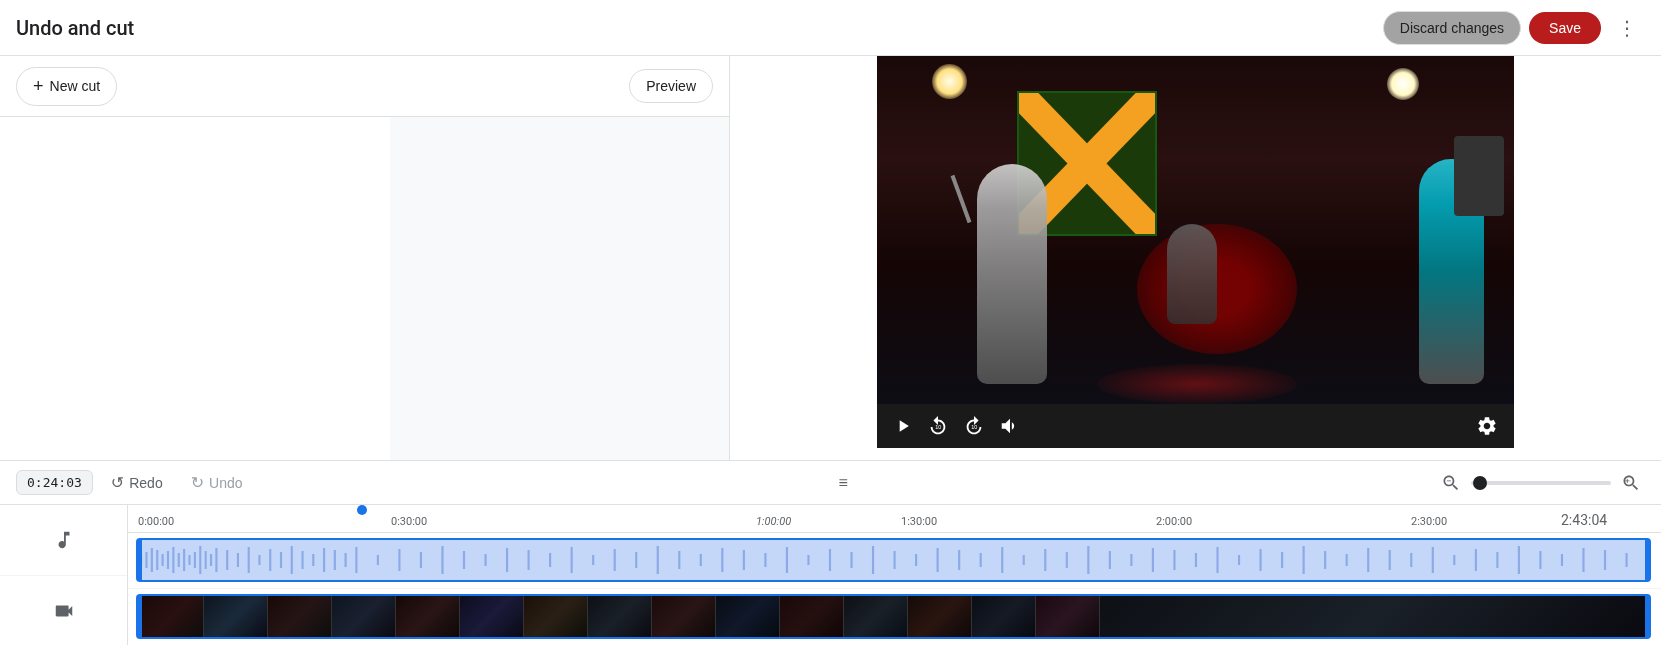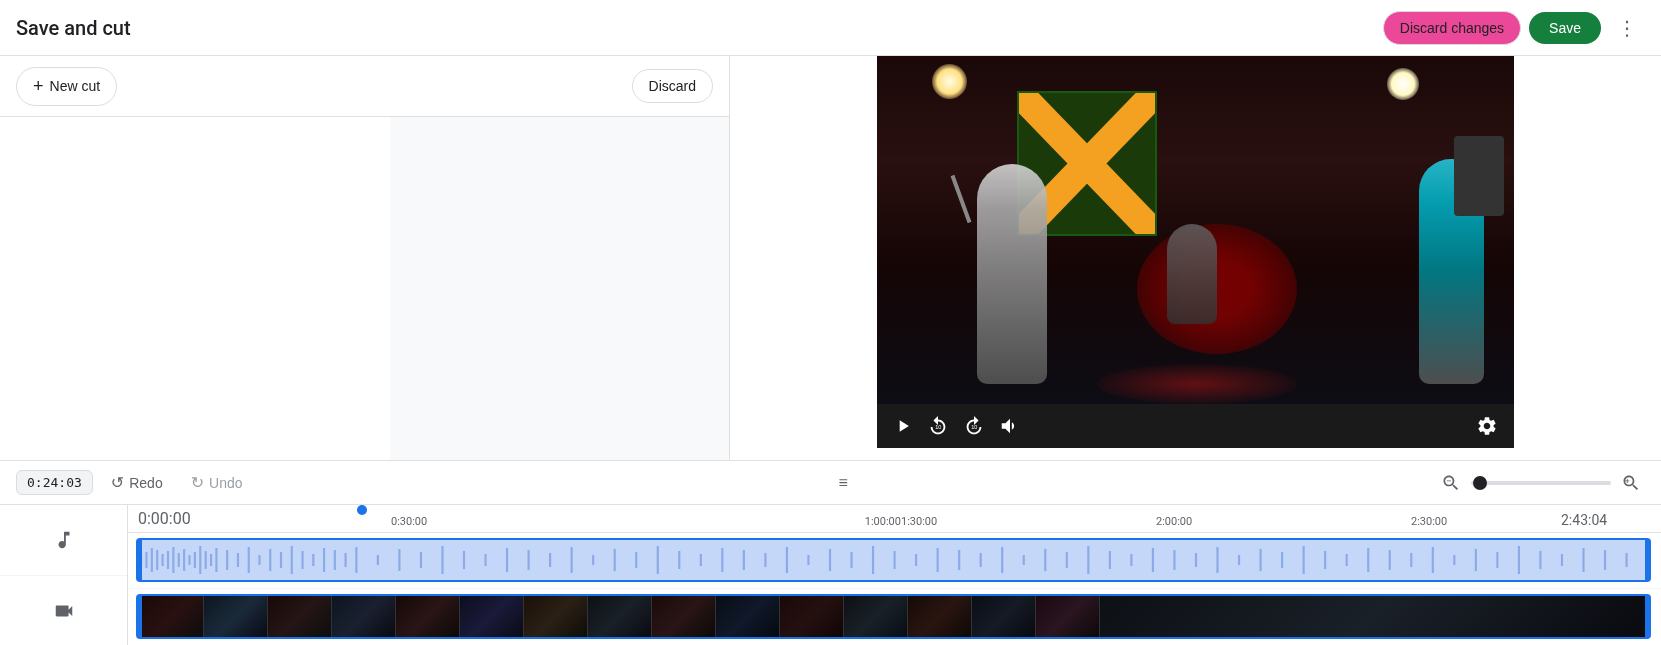--- a/index.html
+++ b/index.html
@@ -32,41 +32,41 @@
     }
     .top-section {
       display: flex;
       height: 420px;
     }
   </style>
 </head>
 <body>
 
 <div style="display:flex; align-items:center; height:56px; padding:0 16px; border-bottom:1px solid #e0e0e0; background:#fff;">
-  <span style="font-size:20px; font-weight:500; color:#202124;">Save and cut</span>
+  <span style="font-size:20px; font-weight:500; color:#202124;">Undo and cut</span>
   <div style="margin-left:auto; display:flex; align-items:center; gap:8px;">
-    <button class="btn-discard" style="padding:8px 16px; border:1px solid #dadce0; border-radius:20px; background:#ec4899; font-size:14px; cursor:pointer; color:#202124;">Discard changes</button>
-    <button class="btn-save" style="padding:8px 20px; border:none; border-radius:20px; background:#15803d; color:#fff; font-size:14px; cursor:pointer; font-weight:500;">Save</button>
+    <button class="btn-discard" style="padding:8px 16px; border:1px solid #dadce0; border-radius:20px; background:#a3a3a3; font-size:14px; cursor:pointer; color:#202124;">Discard changes</button>
+    <button class="btn-save" style="padding:8px 20px; border:none; border-radius:20px; background:#b91c1c; color:#fff; font-size:14px; cursor:pointer; font-weight:500;">Save</button>
     <button style="width:36px; height:36px; border:none; background:transparent; cursor:pointer; display:flex; align-items:center; justify-content:center; border-radius:50%; font-size:20px; color:#5f6368;">
       <span>⋮</span>
     </button>
   </div>
 </div>
 
 <div class="main-content">
 
   <div class="top-section">
 
     <div style="width:730px; display:flex; flex-direction:column; border-right:1px solid #e0e0e0;">
       <div style="display:flex; align-items:center; padding:12px 16px; height:60px; gap:16px;">
         <button style="display:flex; align-items:center; gap:6px; padding:8px 16px; border:1px solid #dadce0; border-radius:20px; background:#fff; font-size:14px; cursor:pointer; color:#202124;">
           <span style="font-size:18px; font-weight:300;">+</span>
           <span>New cut</span>
         </button>
-        <button style="padding:8px 16px; border:1px solid #dadce0; border-radius:20px; background:#fff; font-size:14px; cursor:pointer; color:#202124; margin-left:auto;">Discard</button>
+        <button style="padding:8px 16px; border:1px solid #dadce0; border-radius:20px; background:#fff; font-size:14px; cursor:pointer; color:#202124; margin-left:auto;">Preview</button>
       </div>
       <div style="flex:1; display:flex; border-top:1px solid #e0e0e0;">
         <div style="width:390px; background:#fff;"></div>
         <div style="flex:1; background:#f8f9fa;"></div>
       </div>
     </div>
 
     <div style="flex:1; display:flex; flex-direction:column; align-items:center; justify-content:flex-start; padding-top:0; background:#fff;">
 
       <div style="width:637px; height:348px; background:#111; position:relative; overflow:hidden;">
@@ -192,26 +192,26 @@
       <div style="flex:1; display:flex; flex-direction:column; position:relative; overflow:hidden;">
 
         <div style="height:28px; background:#fff; display:flex; align-items:flex-end; padding-bottom:4px; padding-left:8px; position:relative; border-bottom:1px solid #e0e0e0; flex-shrink:0;">
 
           <div style="position:absolute; top:0; left:233px; width:2px; height:100%; background:transparent; z-index:5;">
             <div style="width:10px; height:10px; background:#1a73e8; border-radius:50%; position:absolute; top:0; left:-4px;"></div>
           </div>
 
           <div style="display:flex; width:100%; padding-left:0; gap:0; align-items:flex-end;">
             <div style="display:flex; flex-direction:column; align-items:flex-start; min-width:255px;">
-              <span style="font-size:16px; color:#5f6368; padding-left:2px;">0:00:00</span>
+              <span style="font-size:11px; color:#5f6368; padding-left:2px;">0:00:00</span>
             </div>
             <div style="display:flex; flex-direction:column; align-items:flex-start; min-width:255px;">
               <span style="font-size:11px; color:#5f6368;">0:30:00</span>
             </div>
-            <div style="display:flex; flex-direction:column; align-items:flex-end; min-width:255px;">
+            <div style="display:flex; flex-direction:column; align-items:center; min-width:255px;font-style:italic;">
               <span style="font-size:11px; color:#5f6368;">1:00:00</span>
             </div>
             <div style="display:flex; flex-direction:column; align-items:flex-start; min-width:255px;">
               <span style="font-size:11px; color:#5f6368;">1:30:00</span>
             </div>
             <div style="display:flex; flex-direction:column; align-items:flex-start; min-width:255px;">
               <span style="font-size:11px; color:#5f6368;margin-top:8px;">2:00:00</span>
             </div>
             <div style="display:flex; flex-direction:column; align-items:flex-start; min-width:150px;">
               <span style="font-size:11px; color:#5f6368;">2:30:00</span>

